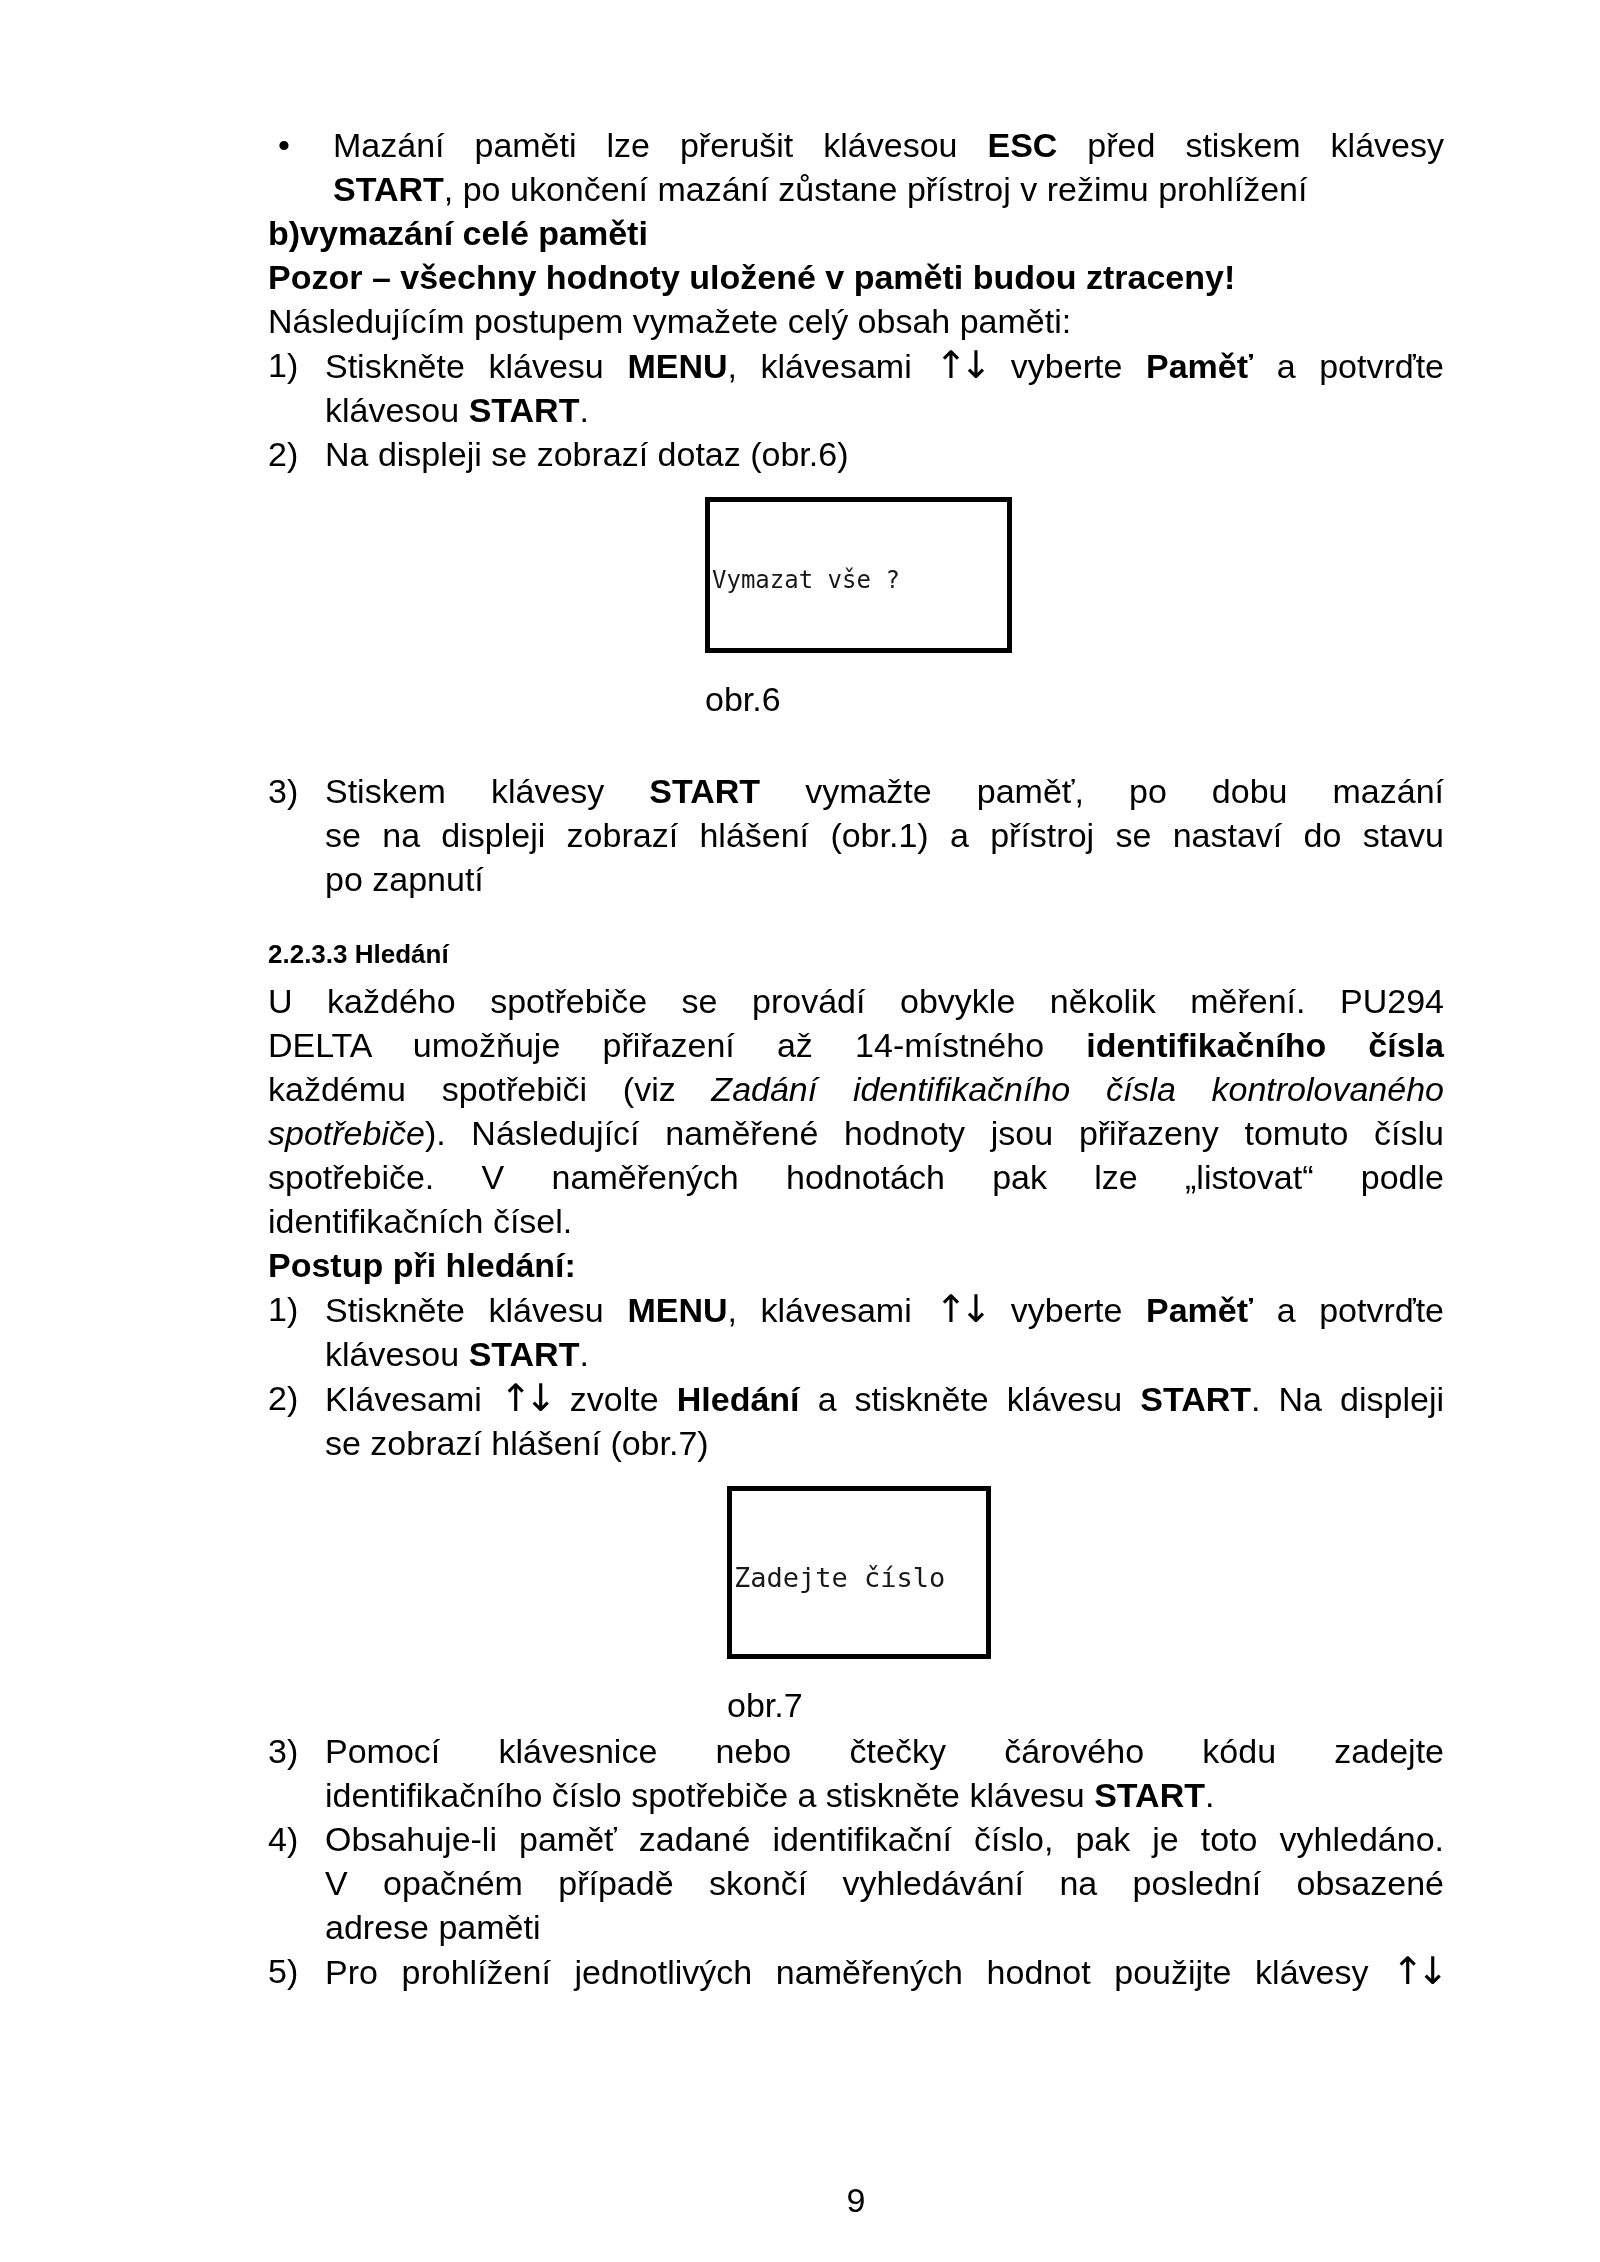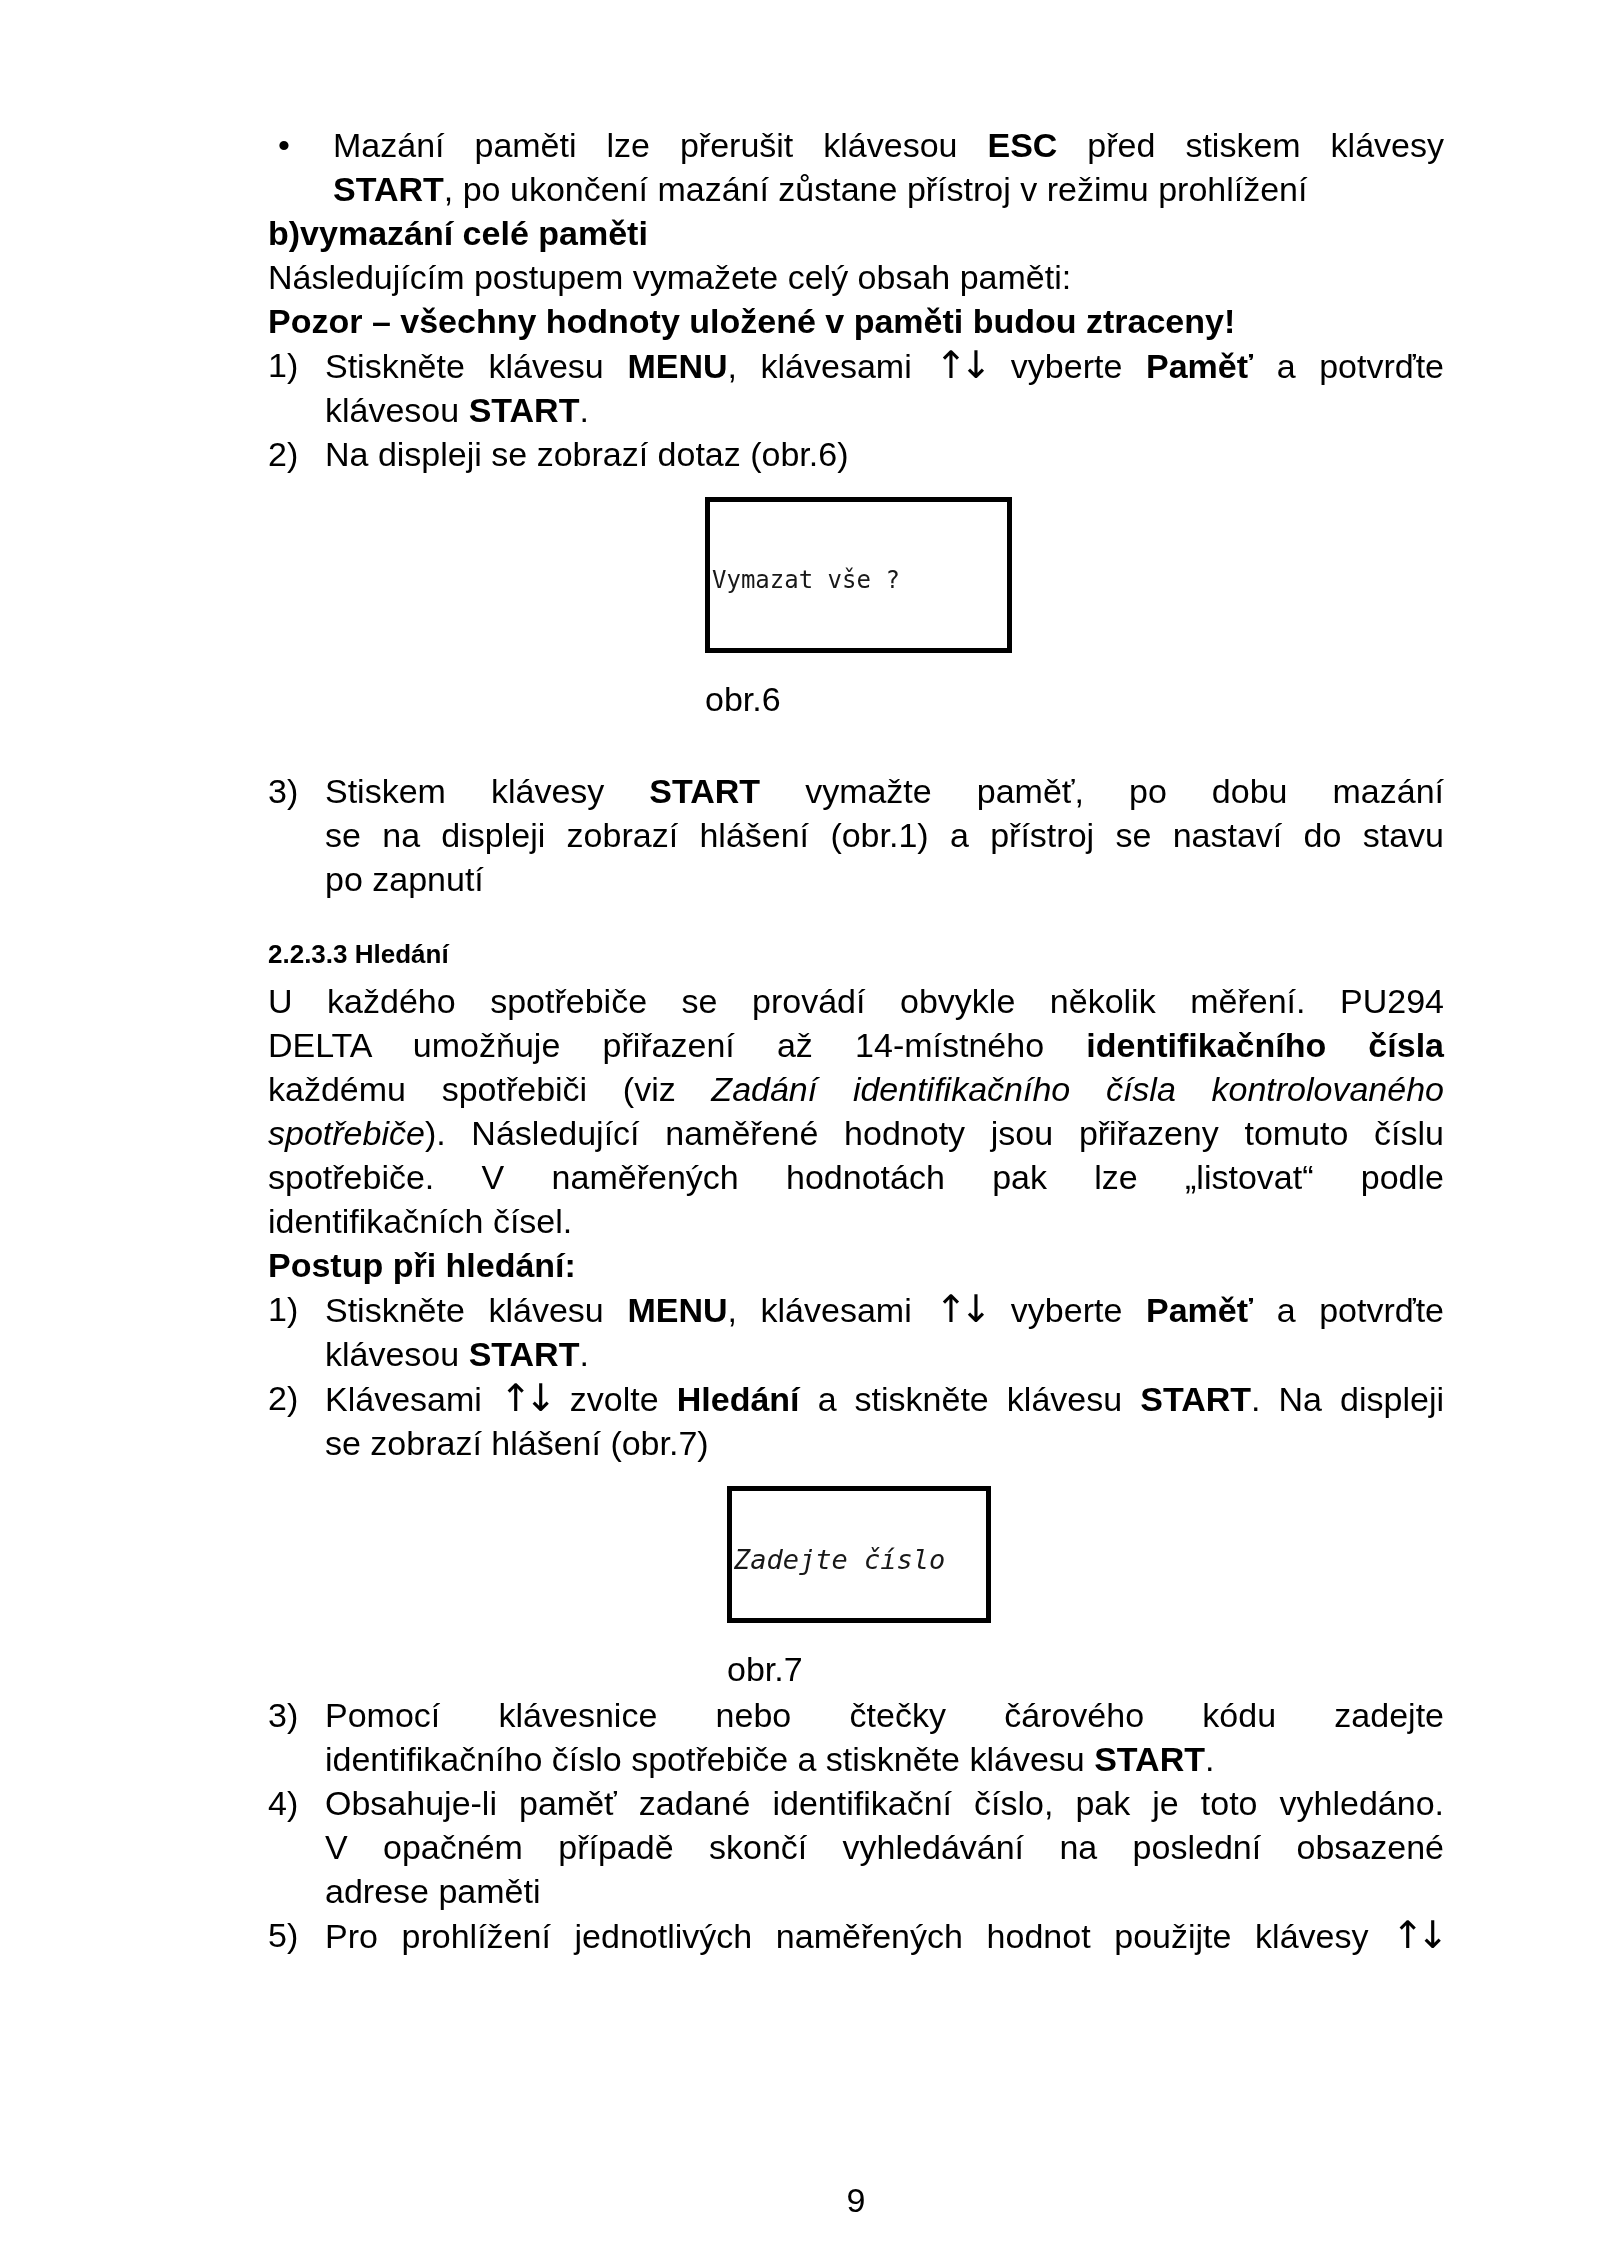--- a/index.html
+++ b/index.html
@@ -29,21 +29,21 @@
   .item{display:flex;align-items:flex-start;}
   .marker{flex:0 0 57px;}
   .bullet-cell{flex:0 0 65px;padding-left:10px;box-sizing:border-box;}
   .itext{flex:1;min-width:0;}
   
   .lcd-box{
     box-sizing:border-box;border:5px solid #000;background:#fff;
     display:flex;align-items:center;
   }
   .box1{margin-left:437px;width:307px;height:156px;margin-top:21px;}
-  .box2{margin-left:459px;width:264px;height:137px;margin-top:21px;font-style:italic;}
+  .box2{margin-left:459px;width:264px;height:173px;margin-top:21px;}
   .lcd-text{
     font-family:"DejaVu Sans Mono",monospace;
     color:#181818;padding-left:2px;transform:translateY(5px);
     white-space:nowrap;
   }
   .lcd1{font-size:24px;}
   .lcd2{font-size:27px;}
   .fig-cap{text-align:left;margin-top:24px;}
   .cap1{margin-left:437px;width:307px;}
   .cap2{margin-left:459px;width:264px;}
@@ -64,24 +64,24 @@
       <div class="itext">
           <div class="tl jl"><span>Mazání paměti lze přerušit klávesou </span><span class="b">ESC</span><span> před stiskem klávesy</span></div>
           <div class="tl ll"><span class="b">START</span><span>, po ukončení mazání zůstane přístroj v režimu prohlížení</span></div>
         </div>
     </div>
 
     <div class="plain">
         <div class="tl ll"><span class="b">b)vymazání celé paměti</span></div>
       </div>
     <div class="plain">
-        <div class="tl ll"><span>Následujícím postupem vymažete celý obsah paměti:</span></div>
+        <div class="tl ll"><span class="b">Pozor – všechny hodnoty uložené v paměti budou ztraceny!</span></div>
       </div>
     <div class="plain">
-        <div class="tl ll"><span class="b">Pozor – všechny hodnoty uložené v paměti budou ztraceny!</span></div>
+        <div class="tl ll"><span>Následujícím postupem vymažete celý obsah paměti:</span></div>
       </div>
 
     <div class="item">
       <span class="marker">1)</span>
       <div class="itext">
           <div class="tl jl"><span>Stiskněte klávesu </span><span class="b">MENU</span><span>, klávesami </span><span class="ar">↑↓</span><span> vyberte </span><span class="b">Paměť</span><span> a potvrďte</span></div>
           <div class="tl ll"><span>klávesou </span><span class="b">START</span><span>.</span></div>
         </div>
     </div>
     <div class="item">

